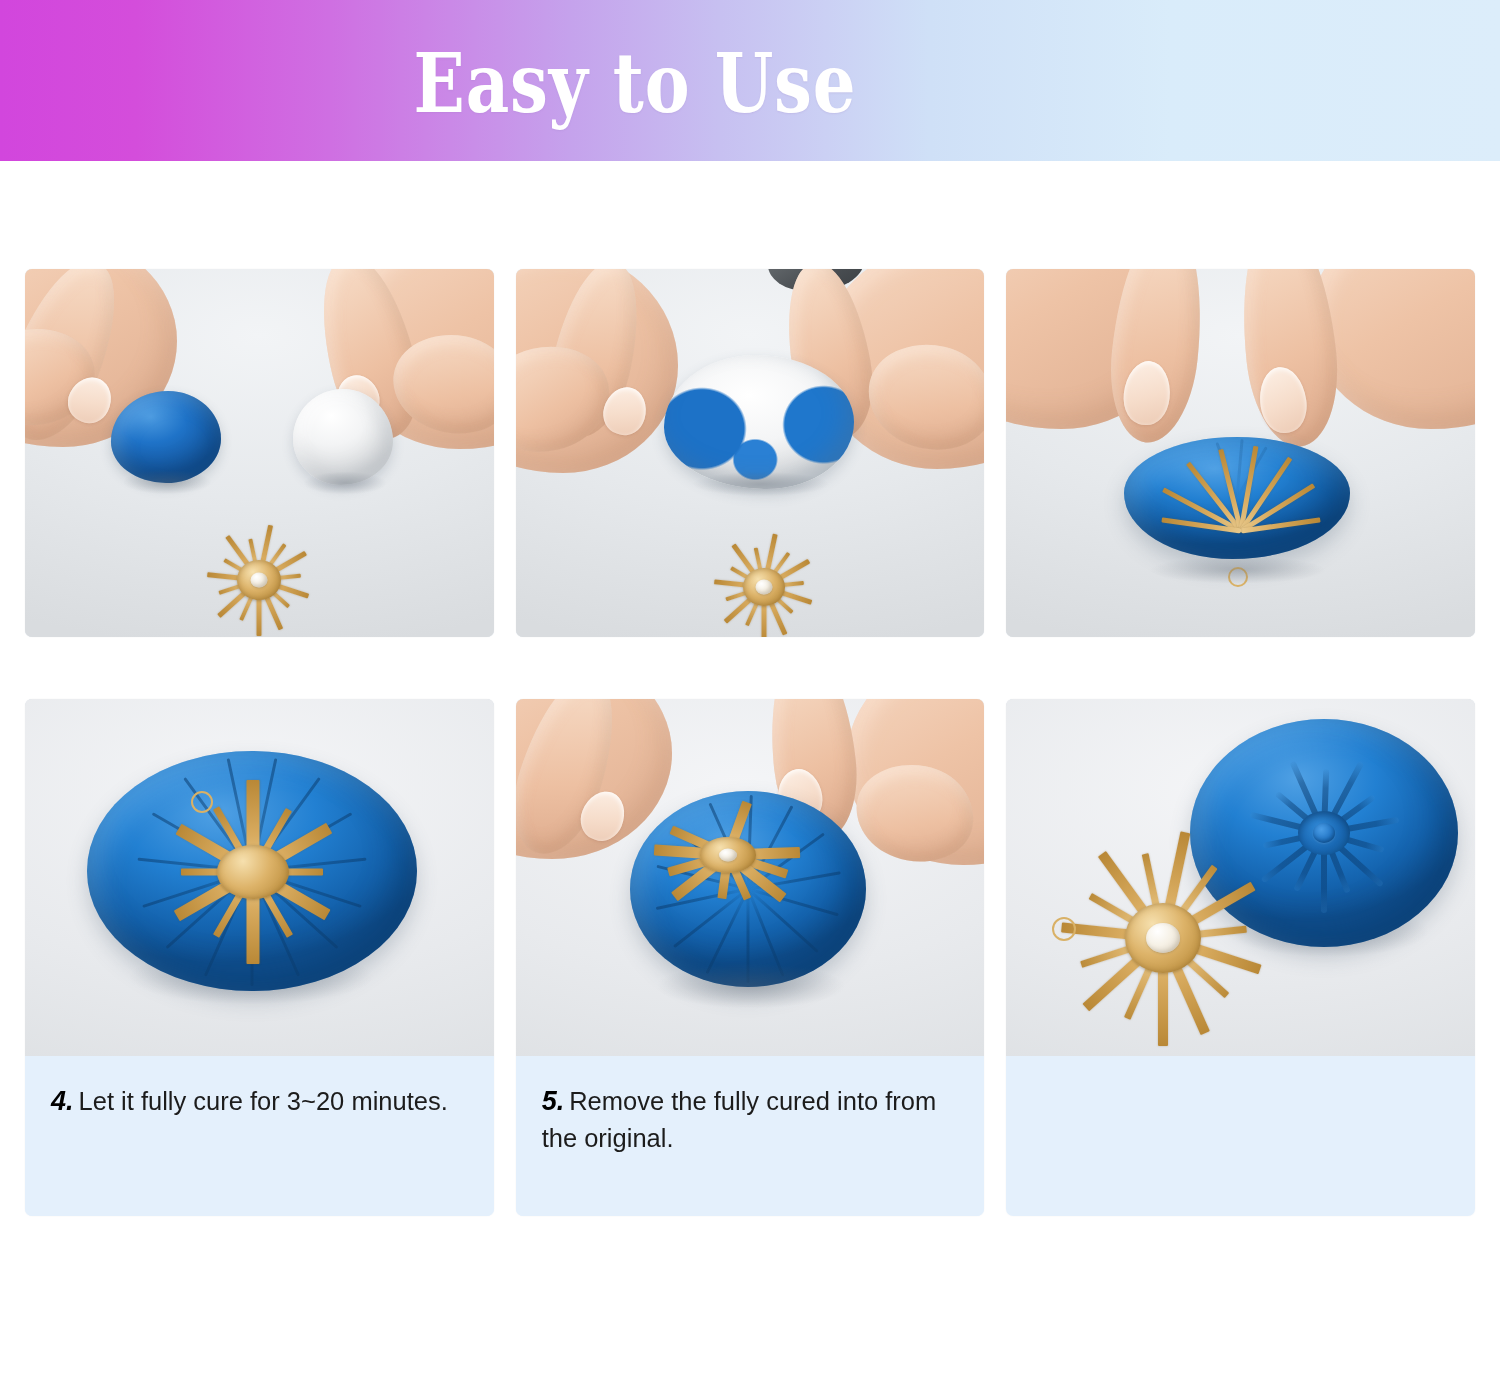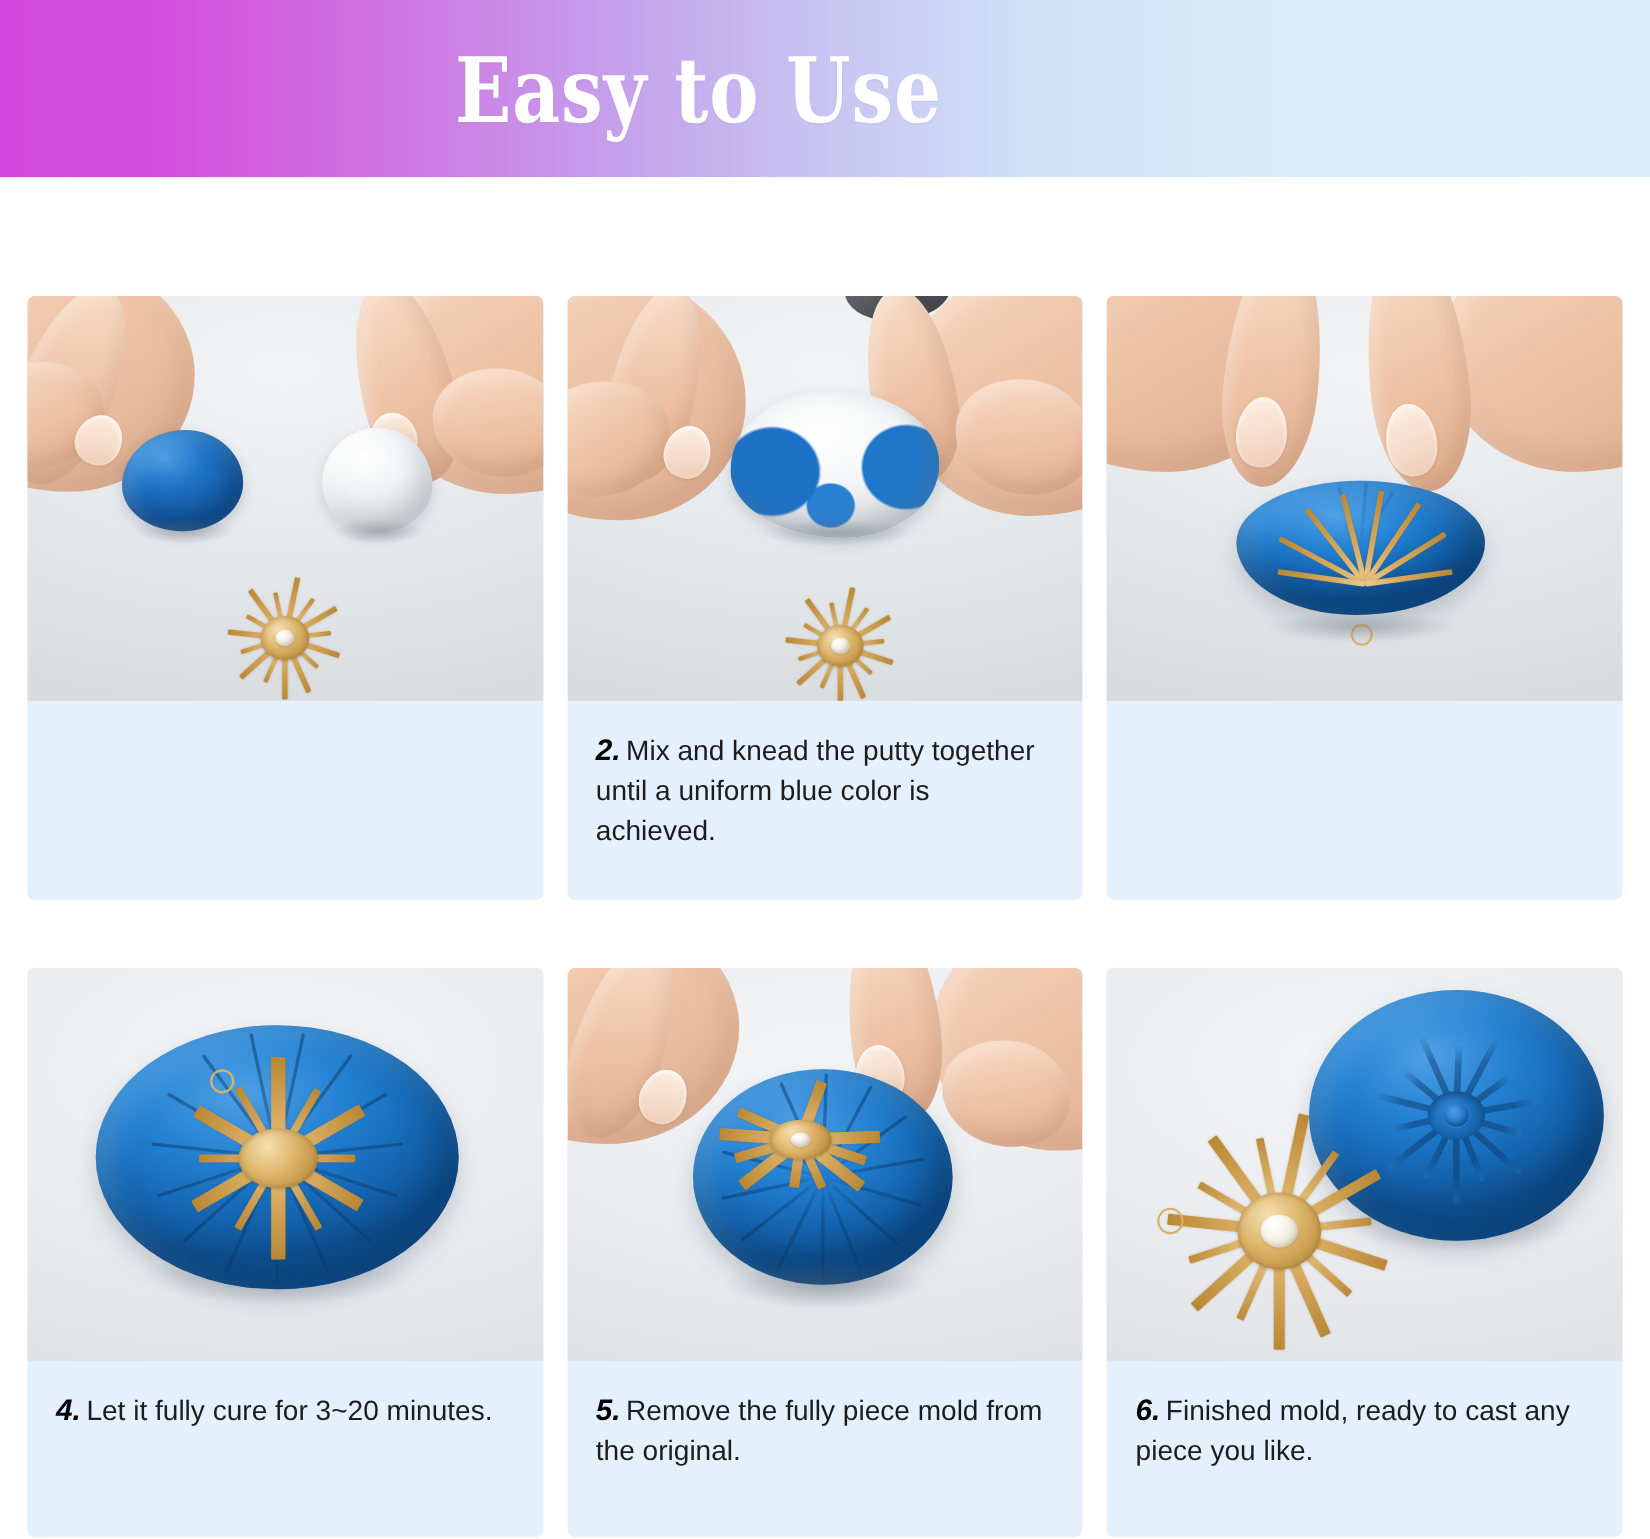--- a/index.html
+++ b/index.html
@@ -359,25 +359,20 @@
         <div class="ray short" style="height:42px; transform:translate(-50%,0) rotate(216deg);"></div>
         <div class="ray" style="height:52px; transform:translate(-50%,0) rotate(240deg);"></div>
         <div class="ray short" style="height:40px; transform:translate(-50%,0) rotate(264deg);"></div>
         <div class="ray" style="height:50px; transform:translate(-50%,0) rotate(288deg);"></div>
         <div class="ray short" style="height:38px; transform:translate(-50%,0) rotate(312deg);"></div>
         <div class="ray" style="height:52px; transform:translate(-50%,0) rotate(336deg);"></div>
         <div class="hub" style="width:42px; height:38px;"></div>
         <div class="pearl" style="width:17px; height:15px;"></div>
       </div>
     </div>
-    <div class="caption">
-      <p>
-        <span class="step-num">2.</span><span>Mix and knead the putty together until a uniform blue color is achieved.</span>
-      </p>
-    </div>
   </div>
 
   <div class="card row1">
     <div class="photo">
       <div class="scene"></div>
 
       <div class="hand" style="left:-86px; top:-56px; width:262px; height:216px; border-radius:52% 48% 46% 54% / 56% 50% 50% 44%;"></div>
       <div class="hand" style="left:304px; top:-58px; width:262px; height:218px; border-radius:48% 52% 54% 46% / 50% 56% 44% 50%;"></div>
       <div class="finger" style="left:108px; top:-44px; width:86px; height:218px; transform:rotate(6deg);"></div>
       <div class="nail" style="left:118px; top:92px; width:46px; height:64px; transform:rotate(6deg);"></div>
@@ -501,21 +496,21 @@
         <div class="ray" style="width:9px;  height:62px; transform:translate(-50%,0) rotate(114deg);"></div>
         <div class="ray" style="width:10px; height:56px; transform:translate(-50%,0) rotate(200deg);"></div>
         <div class="hub" style="width:56px; height:36px;"></div>
         <div class="pearl" style="width:18px; height:13px;"></div>
       </div>
 
       <div class="shadow-soft" style="left:104px; top:256px; width:262px; height:62px;"></div>
     </div>
     <div class="caption">
       <p>
-        <span class="step-num">5.</span><span>Remove the fully piece mold from the original.</span>
+        <span class="step-num">5.</span><span>Remove the fully cured into from the original.</span>
       </p>
     </div>
   </div>
 
   <div class="card row2">
     <div class="photo">
       <div class="scene soft"></div>
 
       <div class="shadow-soft" style="left:182px; top:196px; width:280px; height:72px;"></div>
 
@@ -554,20 +549,15 @@
         <div class="ray" style="width:10px; height:104px; transform:translate(-50%,0) rotate(240deg);"></div>
         <div class="ray short" style="width:7px; height:84px; transform:translate(-50%,0) rotate(264deg);"></div>
         <div class="ray" style="width:10px; height:102px; transform:translate(-50%,0) rotate(288deg);"></div>
         <div class="ray short" style="width:7px; height:86px; transform:translate(-50%,0) rotate(312deg);"></div>
         <div class="ray" style="width:10px; height:104px; transform:translate(-50%,0) rotate(336deg);"></div>
         <div class="hub" style="width:76px; height:70px;"></div>
         <div class="pearl" style="width:34px; height:30px;"></div>
       </div>
       <div class="jumpring" style="left:46px; top:218px; width:24px; height:24px;"></div>
     </div>
-    <div class="caption">
-      <p>
-        <span class="step-num">6.</span><span>Finished mold, ready to cast any piece you like.</span>
-      </p>
-    </div>
   </div>
 
 </div>
 
 </body></html>

